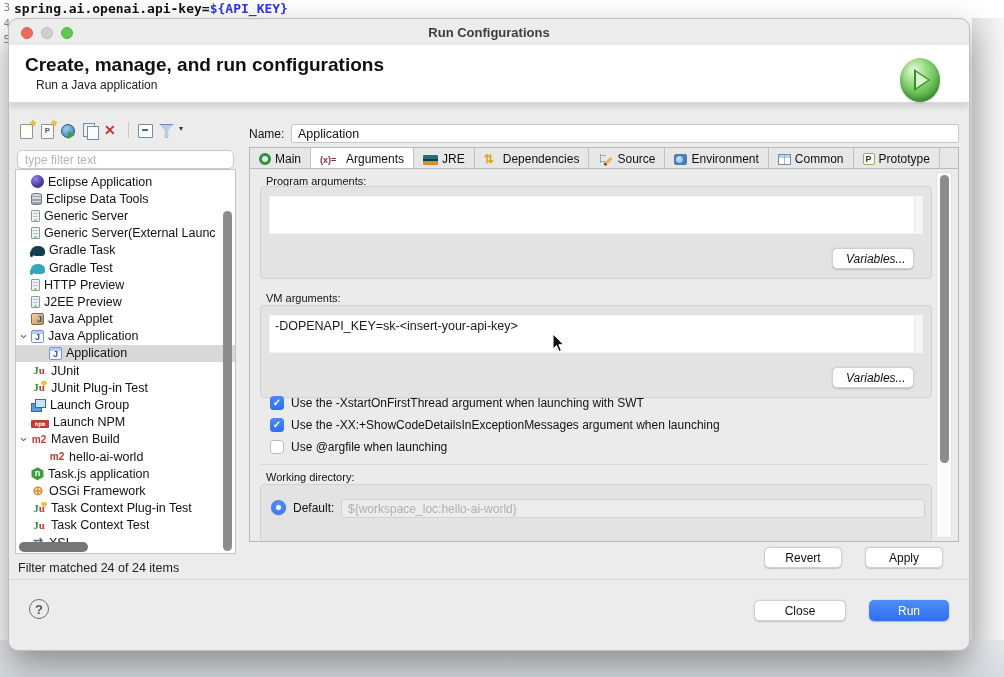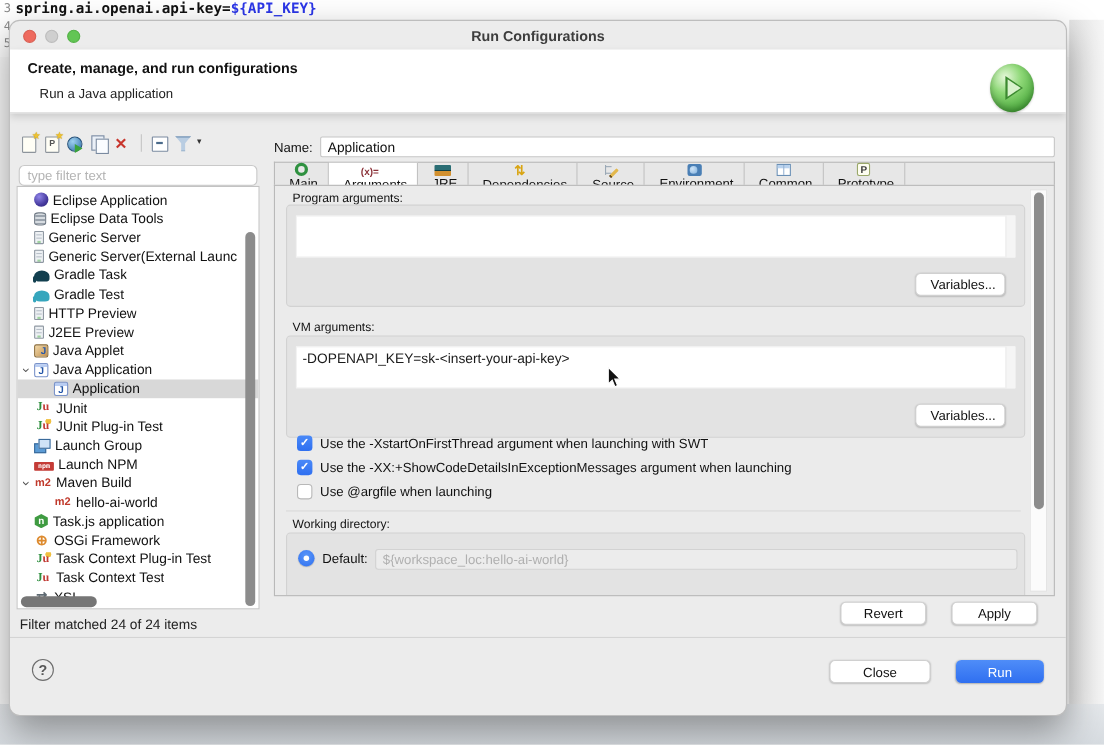--- a/index.html
+++ b/index.html
@@ -27,21 +27,21 @@
   .titlebar { position:absolute; left:0; top:0; right:0; height:26px; }
   .titlebar .title { text-align:center; font-weight:bold; font-size:13px; color:#3d3d3d; line-height:27px; }
   .lights { position:absolute; left:12px; top:8px; display:flex; gap:8px; }
   .light { width:12px; height:12px; border-radius:50%; }
   .light.red { background:#ee6a5e; border:0.5px solid #d95f53; }
   .light.gray { background:#cfcfcf; border:0.5px solid #bcbcbc; }
   .light.green { background:#62c554; border:0.5px solid #53b246; }
 
   .header { position:absolute; left:0; top:26px; right:0; height:58px; background:#fff;
     border-bottom:1px solid #dcdcdc; box-shadow:0 3px 7px rgba(0,0,0,.14); }
-  .header .h1 { position:absolute; left:16px; top:9px; font-size:13px; font-weight:bold; color:#111; }
+  .header .h1 { position:absolute; left:16px; top:9px; font-size:19px; font-weight:bold; color:#111; }
   .header .h2 { position:absolute; left:27px; top:33px; font-size:12px; color:#222; }
   .run-orb { position:absolute; right:29px; top:13px; width:40px; height:44px; border-radius:50%;
     background:radial-gradient(circle at 35% 28%, #e6f8da, #8ed877 35%, #4aa93c 78%, #357f2b);
     box-shadow:inset 0 -3px 6px rgba(0,0,0,.25), 0 1px 2px rgba(0,0,0,.2); }
   .run-orb::before { content:""; position:absolute; left:14px; top:11px;
     border:11px solid transparent; border-left:16px solid #3c8a30; border-right:0; }
   .run-orb::after { content:""; position:absolute; left:16px; top:14px;
     border:8px solid transparent; border-left:12px solid #d9f2cd; border-right:0; }
 
   
@@ -128,21 +128,21 @@
   .tree-status { position:absolute; left:9px; top:542px; font-size:12.5px; color:#222; }
 
   
   .name-label { position:absolute; left:240px; top:108px; font-size:12px; color:#111; }
   .name-input { position:absolute; left:282px; top:105px; width:668px; height:19px;
     border:1px solid #c6c6c6; border-radius:2px; background:#fff; font-size:12.5px; padding:0 6px; color:#111; }
 
   .tabbar { position:absolute; left:240px; top:128px; width:710px; height:22px;
     background:#e7e7e7; border:1px solid #b9b9b9; border-bottom:none; display:flex; align-items:stretch; }
   .tab { display:flex; align-items:center; padding:0 9px; font-size:12px; color:#111;
-    border-right:1px solid #c2c2c2;flex-direction:column; }
+    border-right:1px solid #c2c2c2; }
   .tab.active { background:#fff; box-shadow:0 -1px 0 #fff inset; }
   .tab span:last-child { margin-left:4px; }
   .ti { position:relative; width:15px; height:13px; flex:none; display:inline-block; }
   .ti-main { width:12px; height:12px; border:3px solid #2f9140; border-radius:50%; }
   .ti-arguments { width:22px; }
   .ti-arguments::before { content:"(x)="; font:bold 9px/13px "Liberation Sans",sans-serif; color:#8a3037; }
   .ti-jre { width:15px; height:10px; margin-top:2px; border-radius:1px;
     background:linear-gradient(180deg,#2a6d74 0 45%,#0e3f46 45% 58%,#d2902f 58% 100%); }
   .ti-dependencies::before { content:"⇅"; color:#d9a514; font-size:12px; line-height:13px; font-weight:bold; }
   .ti-source { background:linear-gradient(#9aa8b5 0 0) no-repeat 2px 2px/1px 9px,
@@ -159,21 +159,21 @@
   .ti-prototype::before { content:"P"; position:absolute; left:0; top:0; width:100%; text-align:center;
     font:bold 9px/11px "Liberation Sans",sans-serif; color:#3a3a3a; }
 
   .contentbox { position:absolute; left:240px; top:149px; width:710px; height:374px;
     background:#ebebeb; border:1px solid #b9b9b9; overflow:hidden; }
   .sec-label { position:absolute; left:16px; font-size:11px; color:#111; }
   .group { position:absolute; left:10px; width:672px; background:#e3e3e3; border:1px solid #d2d2d2; border-radius:4px; }
   .argbox { position:absolute; left:8px; top:9px; right:8px; height:38px; background:#fff;
     box-shadow:inset 0 0 0 1px rgba(0,0,0,.05); font-size:12.5px; color:#1a1a1a; padding:4px 6px; }
   .argbox .strip { position:absolute; right:0; top:0; bottom:0; width:9px; background:#f5f5f5; border-left:1px solid #ebebeb; }
-  .vars-btn { position:absolute; right:17px; bottom:9px; width:82px; height:20px; }
+  .vars-btn { position:absolute; right:17px; bottom:9px; width:82px; height:20px;font-style:italic; }
   .btn { background:#fff; border:1px solid #d0d0d0; border-radius:5px; font-size:12px; color:#111;
     height:21px; padding:0 13px; box-shadow:0 0.5px 1.5px rgba(0,0,0,.18); font-family:"Liberation Sans",sans-serif; }
 
   .cb-list { position:absolute; left:20px; top:223px; }
   .cb-row { display:flex; align-items:center; height:22px; font-size:12px; color:#111; }
   .cb { width:14px; height:14px; border-radius:3.5px; margin-right:7px; flex:none;
     background:#fff; border:1px solid #b8b8b8; text-align:center; font-size:10px; line-height:14px; color:#fff; }
   .cb.on { background:linear-gradient(#4a89f8,#2e6ff0); border:none; font-weight:bold; }
 
   .divider { position:absolute; left:10px; right:30px; top:295px; height:1px; background:#d9d9d9; }

